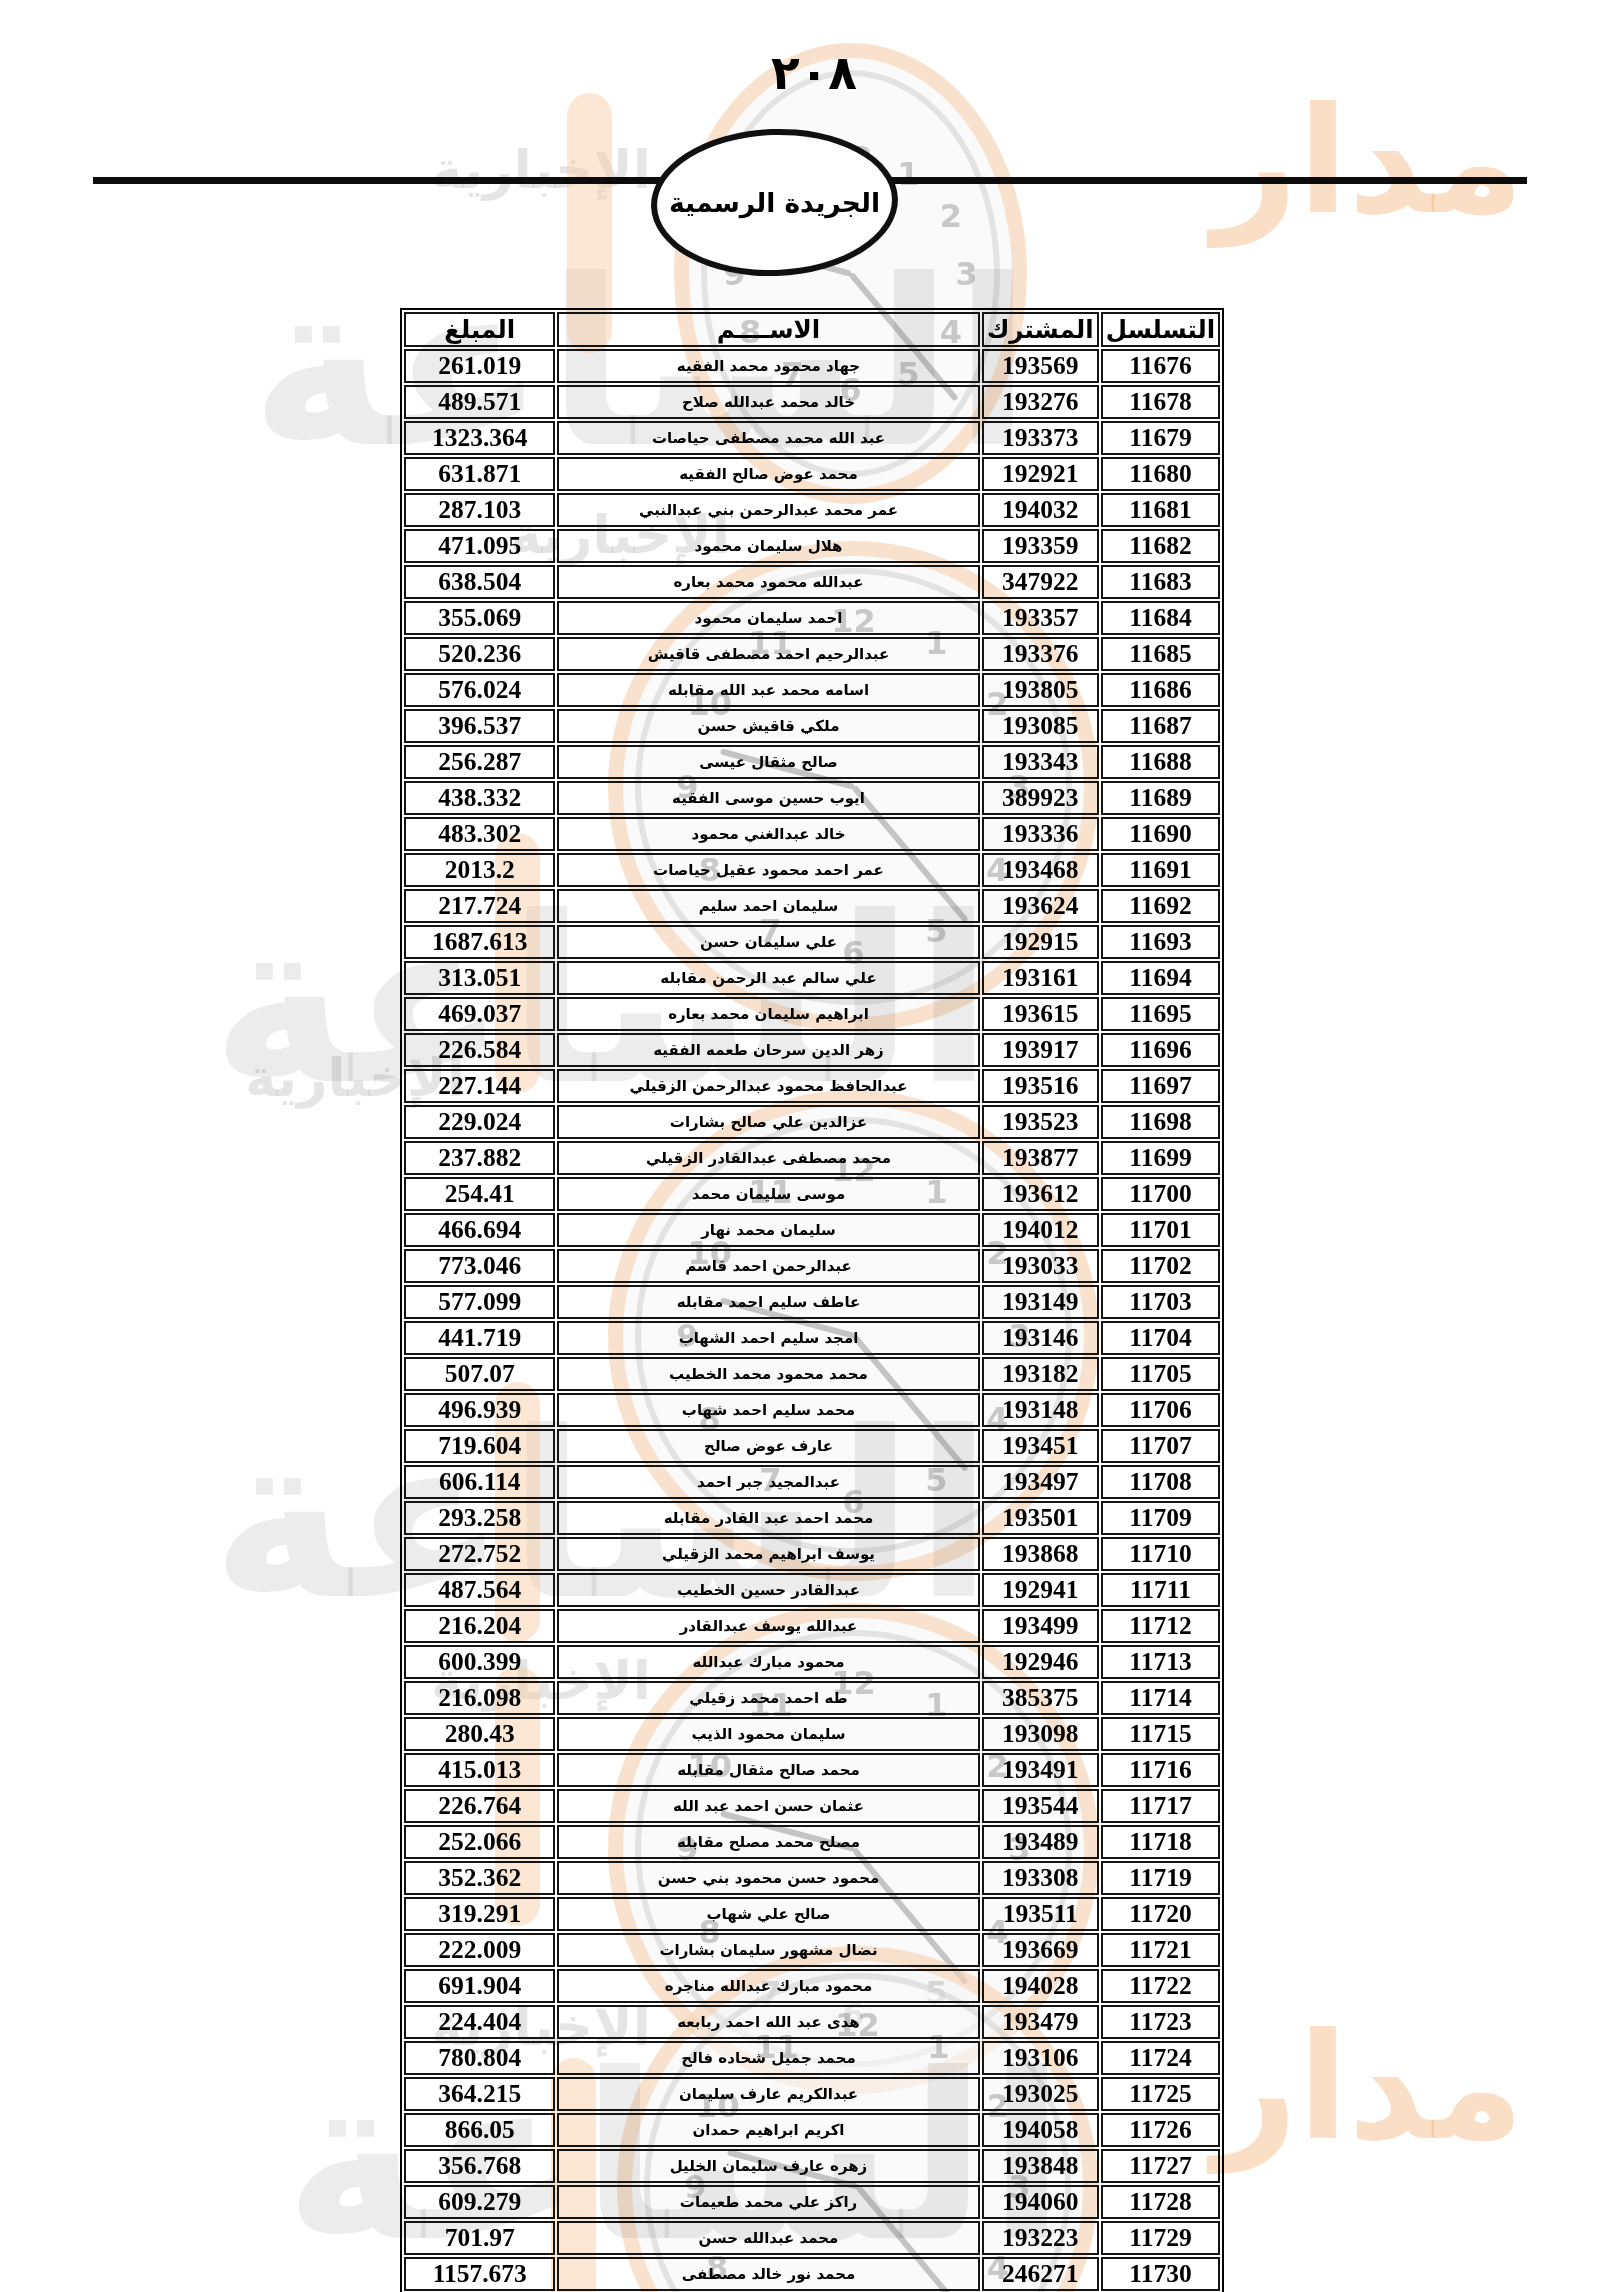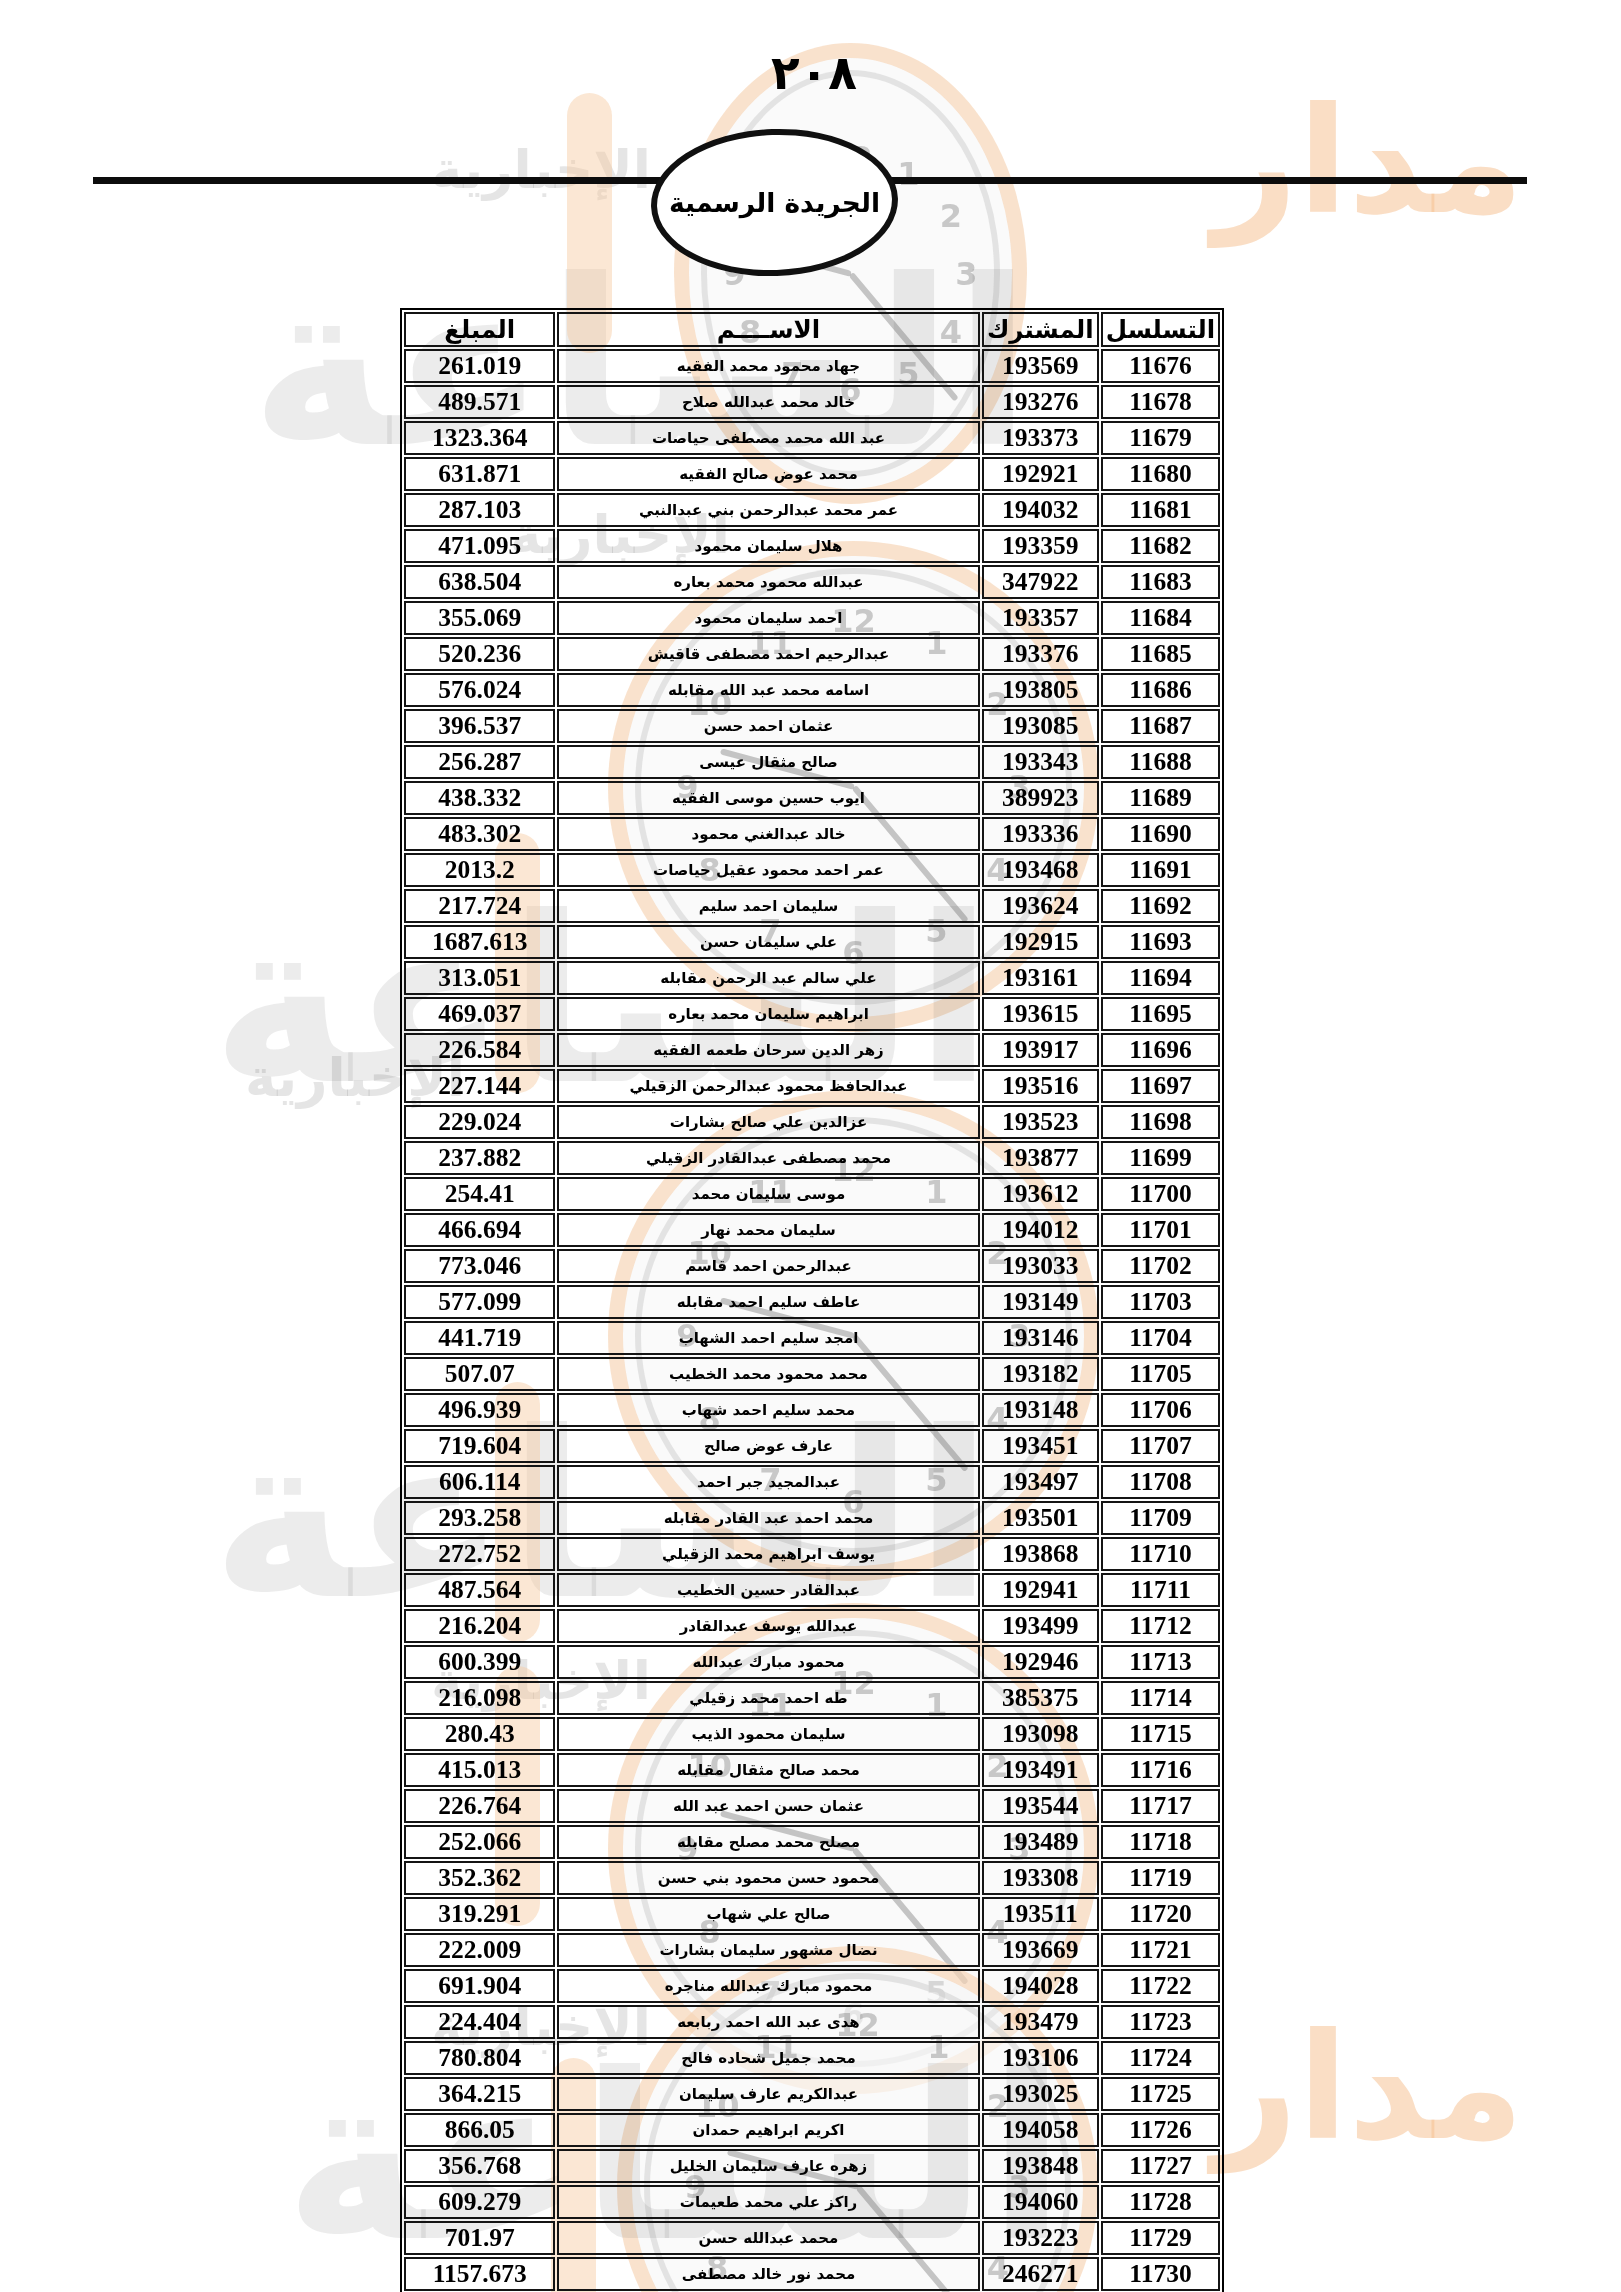--- a/index.html
+++ b/index.html
@@ -231,21 +231,21 @@
   </tr>
       <tr>
     <td class="num">11686</td>
     <td class="num">193805</td>
     <td class="name">اسامه محمد عبد الله مقابله</td>
     <td class="num">576.024</td>
   </tr>
       <tr>
     <td class="num">11687</td>
     <td class="num">193085</td>
-    <td class="name">عثمان احمد حسن</td>
+    <td class="name">ملكي قاقيش حسن</td>
     <td class="num">396.537</td>
   </tr>
       <tr>
     <td class="num">11688</td>
     <td class="num">193343</td>
     <td class="name">صالح مثقال عيسى</td>
     <td class="num">256.287</td>
   </tr>
       <tr>
     <td class="num">11689</td>

